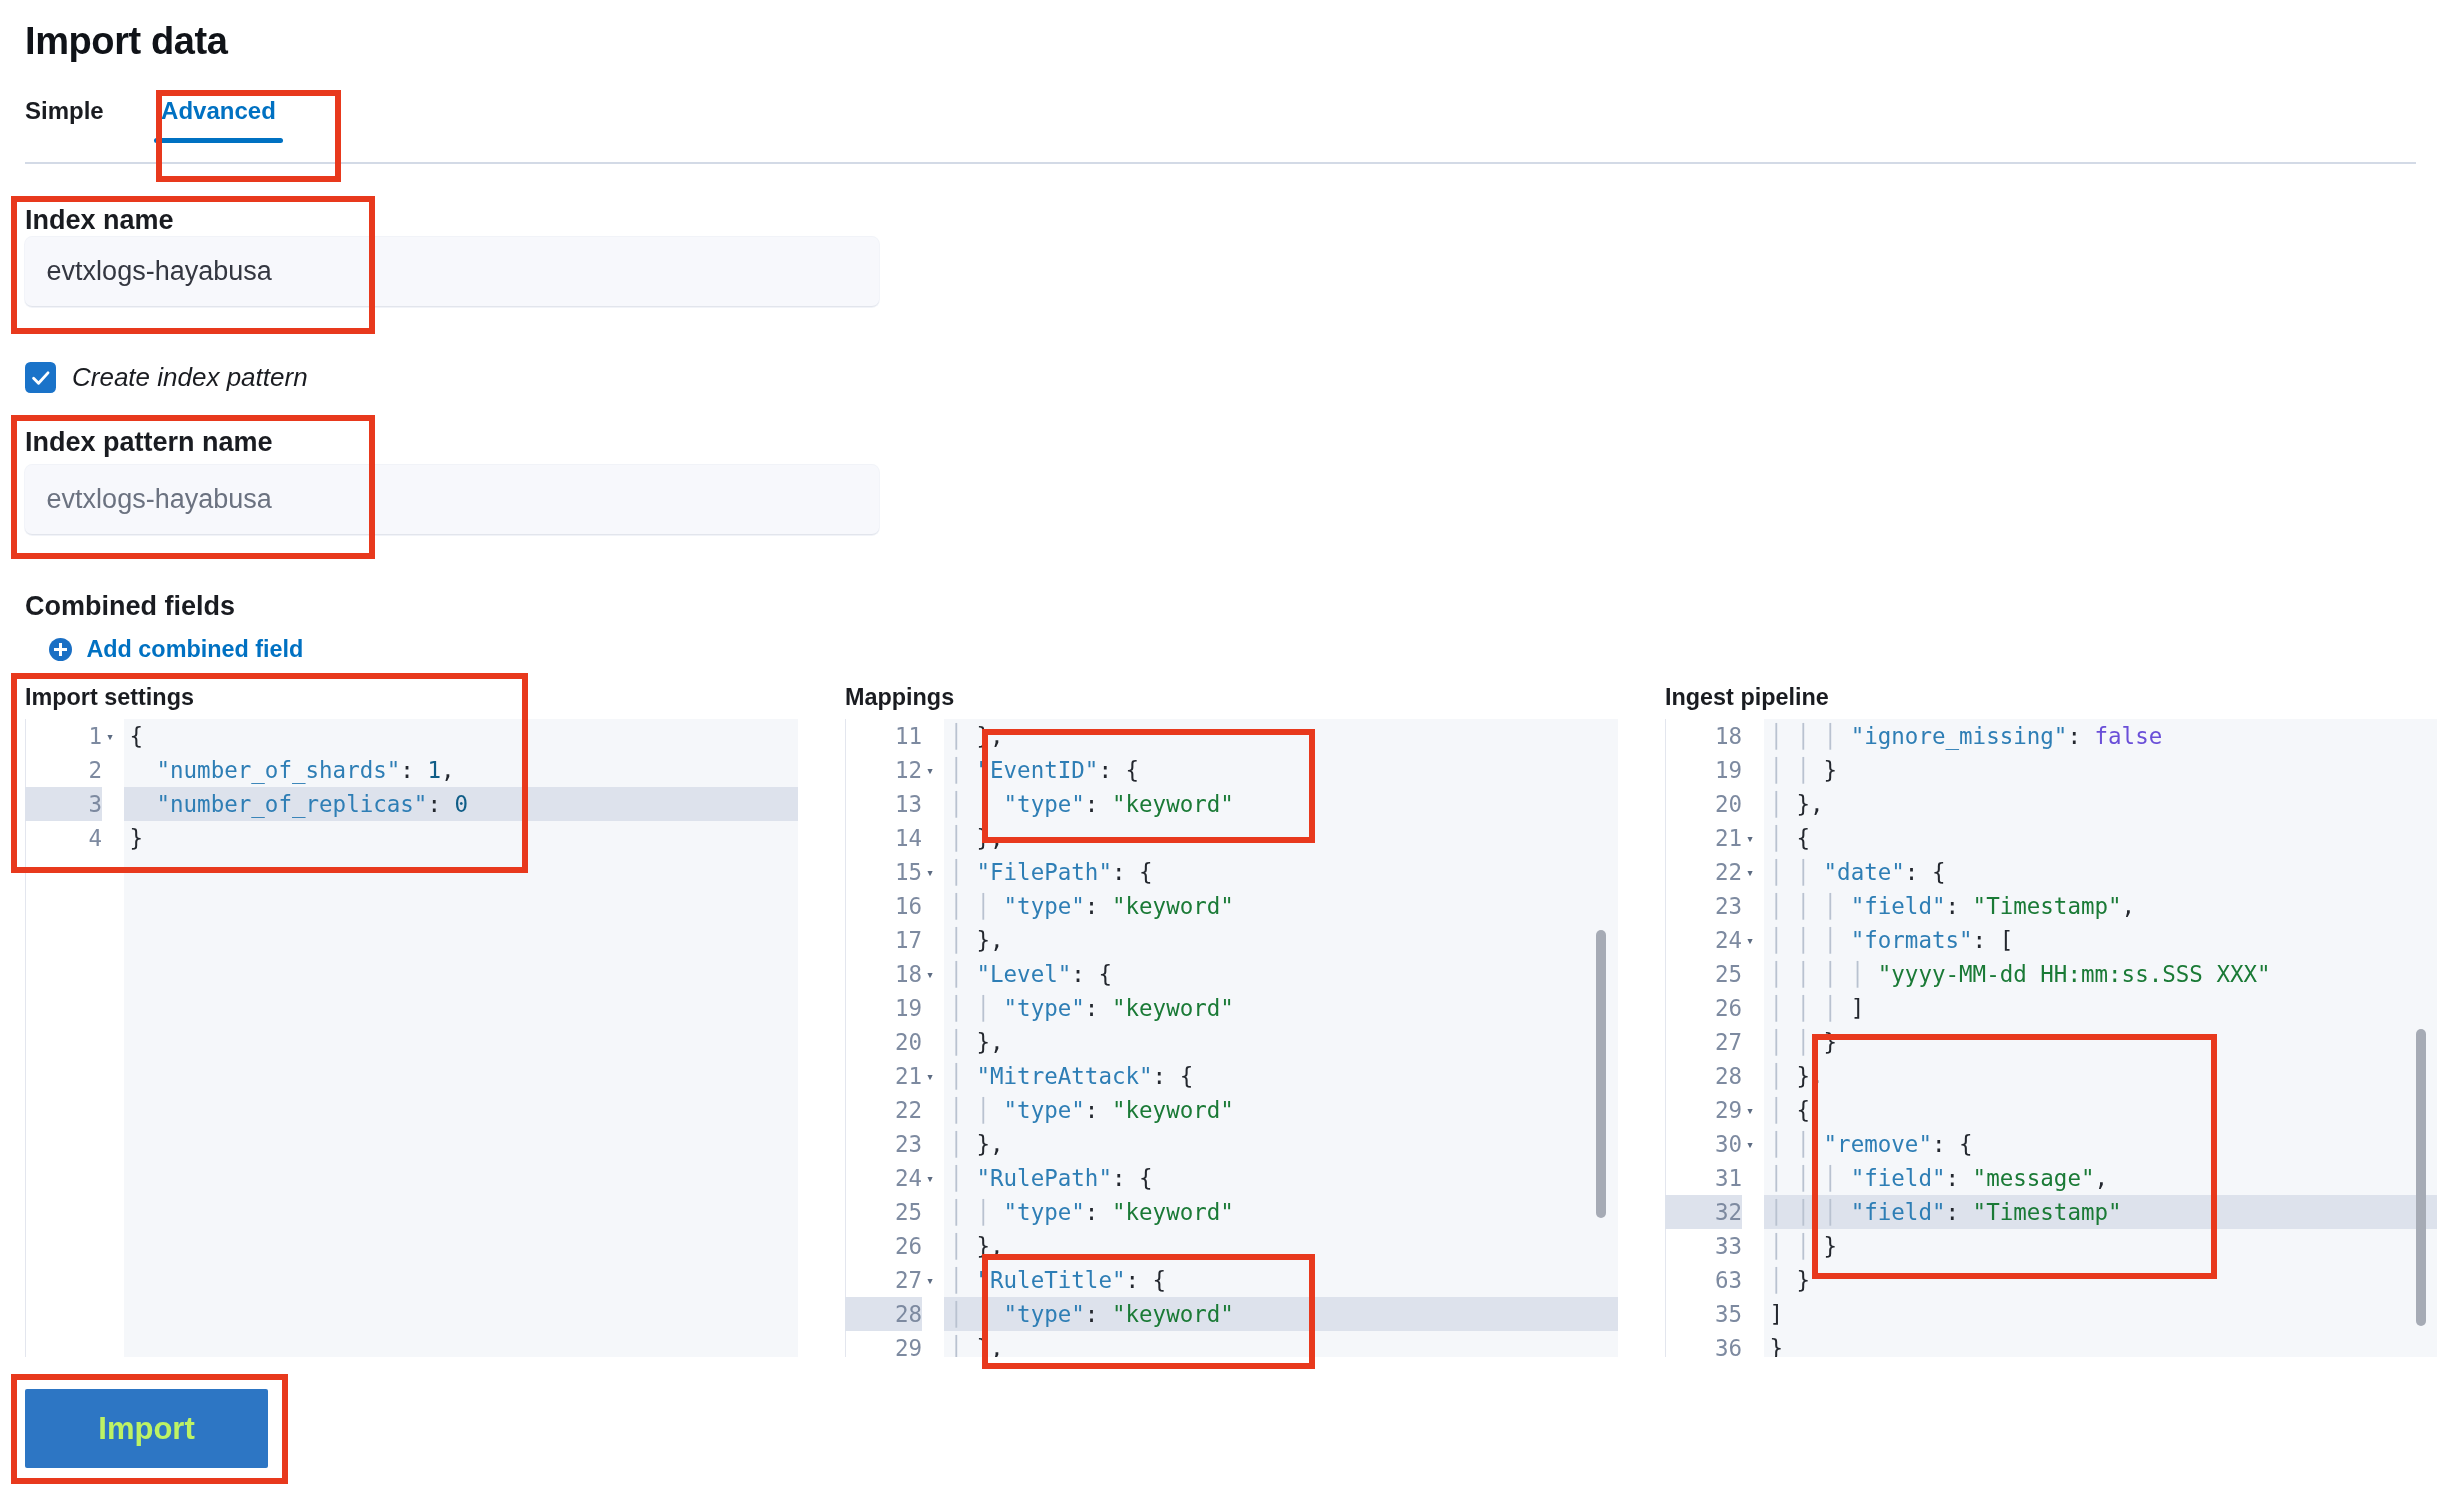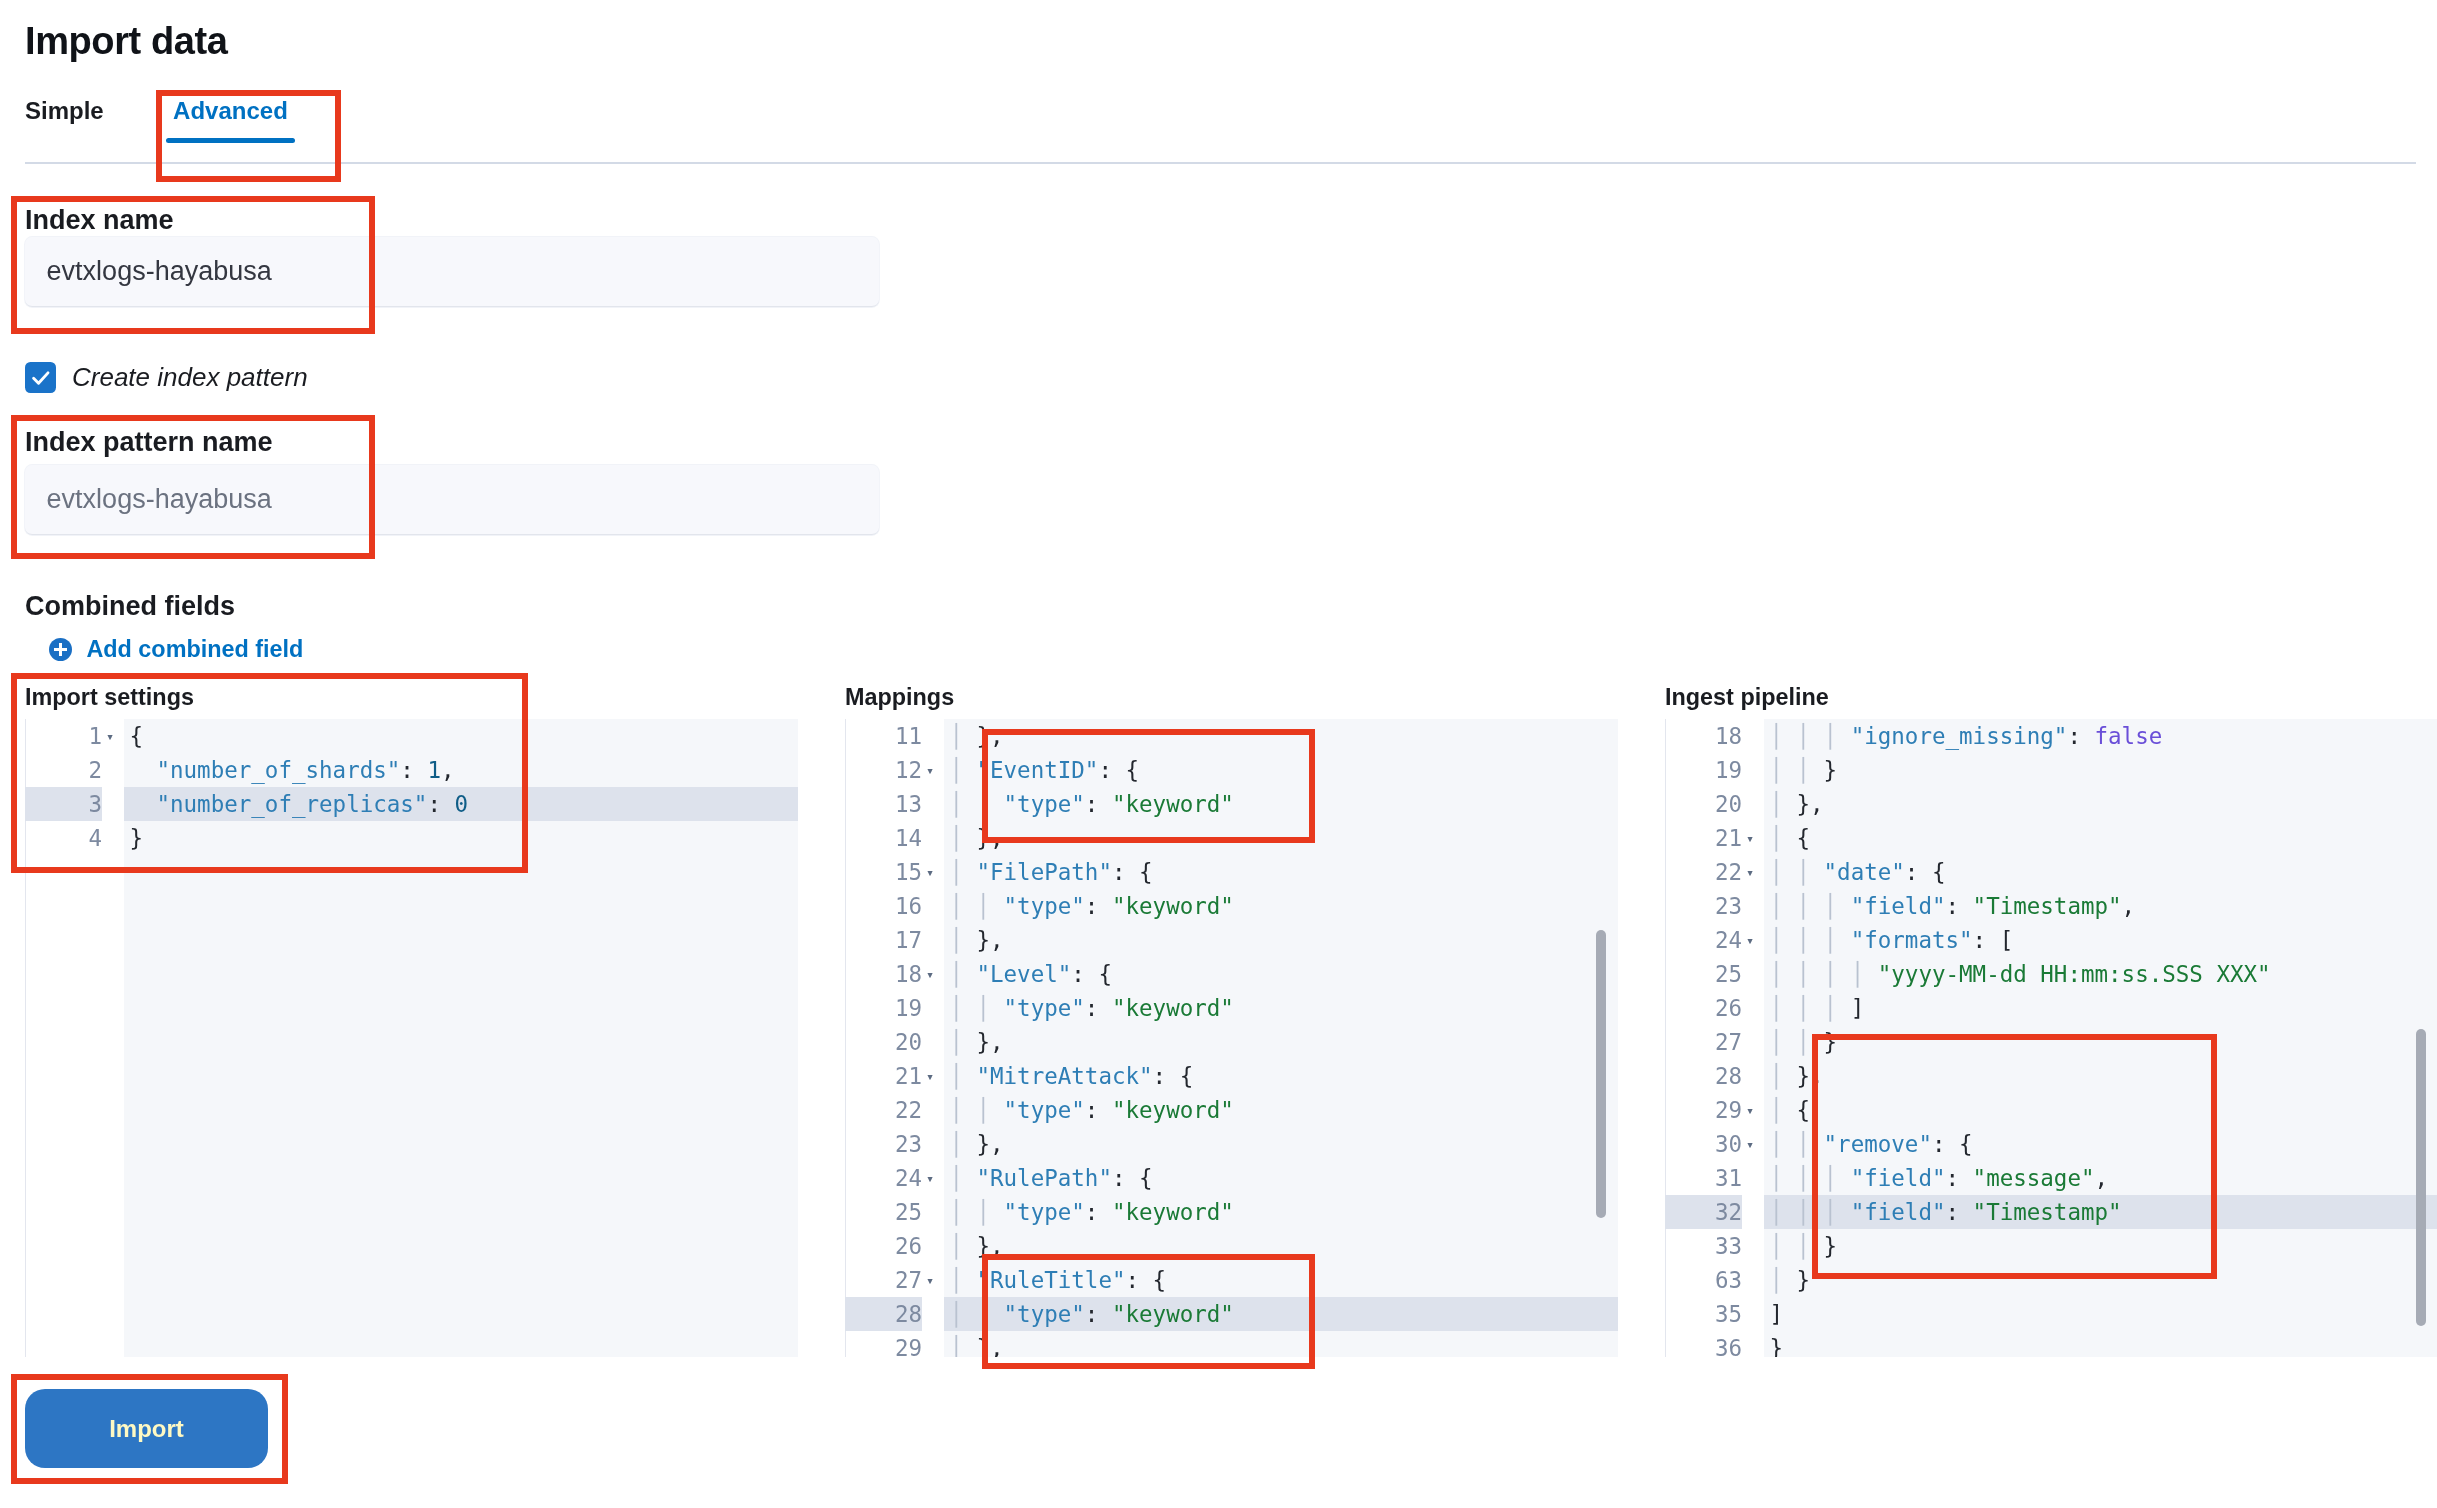--- a/index.html
+++ b/index.html
@@ -16,21 +16,21 @@
   
   .page-title {
     position: absolute; left: 25px; top: 20px;
     font-size: 38px; font-weight: 700; letter-spacing: -0.4px;
     color: #101318;
   }
 
   
   .tabs {
     position: absolute; left: 25px; top: 97px;
-    display: flex; align-items: flex-end; gap: 12px;
+    display: flex; align-items: flex-end; gap: 0px;
   }
   .tab {
     font-size: 24px; font-weight: 700;
     padding: 0 23.4px 18px 0;
     color: #1a1c21; cursor: pointer;
     position: relative;
   }
   .tab.active { color: #0071c2; padding-left: 34px; padding-right: 34px; }
   .tab.active::after {
     content: ""; position: absolute;
@@ -136,24 +136,24 @@
 
   .vscroll {
     position: absolute; width: 10px; border-radius: 5.4px;
     background: #a6abb5;
   }
 
   
   .import-btn {
     position: absolute; left: 25px; top: 1389px;
     width: 243px; height: 79px;
-    background: #2d76c4; color: #fef9c3;
-    border-radius: 20px;
+    background: #2d76c4; color: #bef264;
+    border-radius: 2px;
     display: flex; align-items: center; justify-content: center;
-    font-size: 24px; font-weight: 700; cursor: pointer;
+    font-size: 31px; font-weight: 700; cursor: pointer;
   }
 
   
   .redbox {
     position: absolute;
     border: 6.3px solid #e8391d;
     pointer-events: none;
   }
 </style>
 </head>

